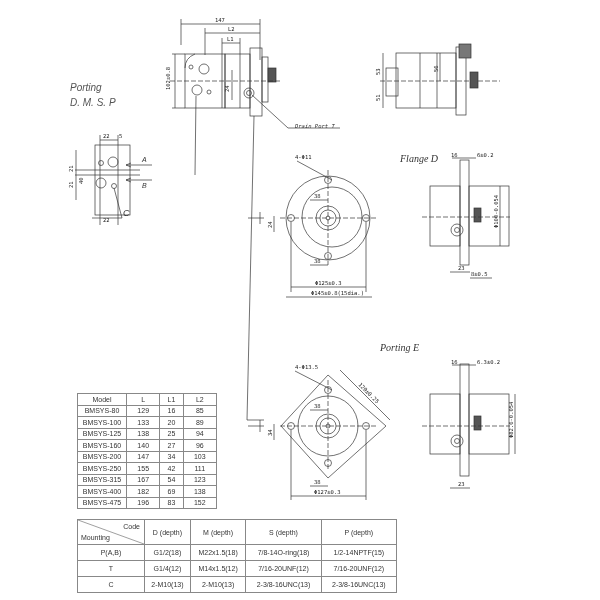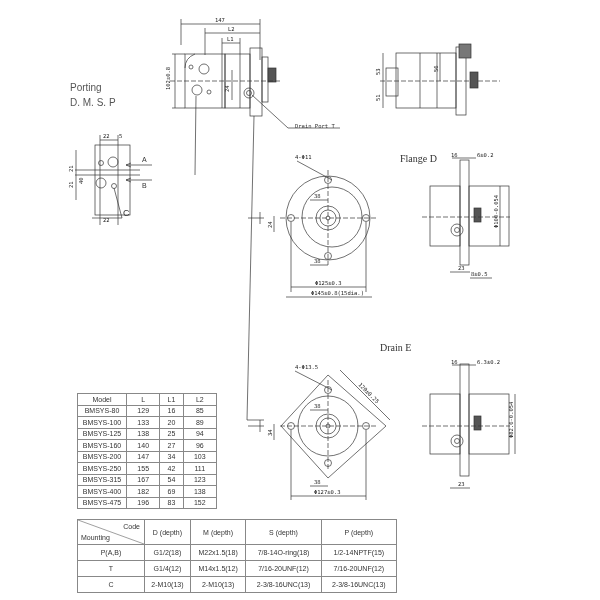--- a/index.html
+++ b/index.html
@@ -1,18 +1,18 @@
 <!DOCTYPE html>
 <html><head>
 <meta charset="utf-8">
 <style>
   html, body { margin:0; padding:0; background:#ffffff; }
   body { width:600px; height:600px; position:relative; overflow:hidden; font-family:"Liberation Sans", sans-serif; color:#222; }
   svg.drawing { position:absolute; left:0; top:0; width:600px; height:600px; }
-  .lbl { position:absolute; font-family:"Liberation Serif", serif; color:#333; white-space:nowrap; }
+  .lbl { position:absolute; font-family:"Liberation Serif", serif; color:#333; white-space:nowrap;font-style:italic; }
   .porting { left:70px; top:80px; font-family:"Liberation Sans", sans-serif; font-size:10px; color:#555; line-height:15px; }
   .flange-d { left:376px; top:153px; font-size:10px;margin-left:24px; }
   .flange-e { left:380px; top:342px; font-size:10px; }
   .dim { font-family:"DejaVu Sans Mono", monospace; font-size:5.5px; fill:#222; }
   table.t { position:absolute; border-collapse:collapse; font-family:"Liberation Sans", sans-serif; font-size:7px; color:#333; }
   table.t td, table.t th { border:1px solid #888; text-align:center; font-weight:normal; padding:0; }
   #model-table { left:77px; top:393px; width:140px; }
   #model-table td, #model-table th { height:10.5px; }
   #model-table .c0 { width:48px; }
   #code-table { left:77px; top:519px; width:320px; font-size:7px; }
@@ -211,21 +211,21 @@
   </g>
   <line x1="247" y1="420" x2="264" y2="420"></line>
 </svg>
 
 <div class="lbl porting">
   <div>Porting</div>
   <div>D. M. S. P</div>
 </div>
 <div class="lbl" style="left:295px;top:123px;font-size:5.5px;font-family:'DejaVu Sans Mono',monospace;">Drain Port T</div>
 <div class="lbl flange-d">Flange D</div>
-<div class="lbl flange-e">Drain E</div>
+<div class="lbl flange-e">Porting E</div>
 <div class="lbl" style="left:142px;top:156px;font-size:7px;font-family:'Liberation Sans',sans-serif;">A</div>
 <div class="lbl" style="left:142px;top:182px;font-size:7px;font-family:'Liberation Sans',sans-serif;">B</div>
 <div class="lbl" style="left:123px;top:208px;font-size:9px;font-family:'Liberation Sans',sans-serif;">C</div>
 
 <table class="t" id="model-table">
   <thead>
     <tr>
       <th class="c0">Model</th>
       <th>L</th>
       <th>L1</th>

